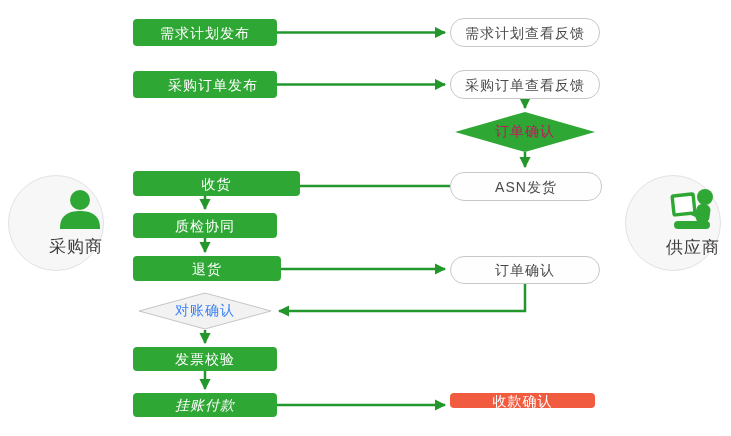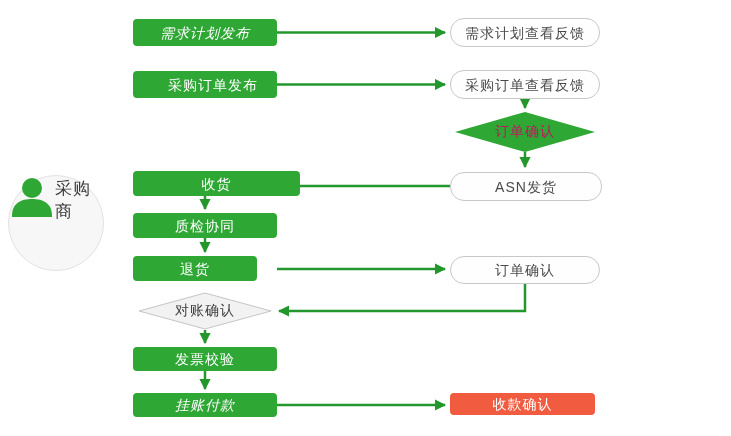--- a/index.html
+++ b/index.html
@@ -7,23 +7,23 @@
   .node{position:absolute;display:flex;align-items:center;justify-content:center;
         font-size:14px;box-sizing:border-box;line-height:1;letter-spacing:1px;}
   .green{background:#2fa735;color:#fff;border-radius:4px;}
   .white{background:#fefefe;border:1px solid #c8c8c8;color:#4a4a4a;border-radius:14px;}
   .red{background:#f15b40;color:#fff;border-radius:4px;}
   .diamond{position:absolute;}
   .diamond svg{display:block;}
   .diamond .lbl{position:absolute;inset:0;display:flex;align-items:center;justify-content:center;
                 font-size:14px;letter-spacing:1px;}
   .diamond.green-d .lbl{color:#be185d;}
-  .diamond.gray-d .lbl{color:#404040;}
+  .diamond.gray-d .lbl{color:#3b82f6;}
   .actor{position:absolute;width:96px;height:96px;border-radius:50%;background:#f7f7f7;
-         border:1px solid #e2e2e2;display:flex;align-items:flex-start;
+         border:1px solid #e2e2e2;display:flex;flex-direction:column;align-items:flex-end;
          justify-content:center;box-sizing:border-box;}
   .actor .lbl{font-size:17px;color:#3c3c3c;margin-top:1px;letter-spacing:1px;}
   .connectors{position:absolute;left:0;top:0;z-index:0;}
   .node,.diamond,.actor{z-index:1;}
 </style>
 </head>
 <body>
 
 <div class="stage">
 
@@ -52,26 +52,40 @@
   <div class="actor" style="left:8px;top:175px;">
     <span>
       <svg width="46" height="42" viewBox="0 0 46 42">
         <circle cx="23" cy="12" r="10" fill="#2fa735"></circle>
         <path d="M3 40 C3 27 12 23 23 23 C34 23 43 27 43 40 L43 41 L3 41 Z" fill="#2fa735"></path>
       </svg>
     </span>
     <span class="lbl">采购商</span>
   </div>
 
+  <div class="actor" style="left:625px;top:175px;">
+    <span>
+      <svg width="54" height="44" viewBox="0 0 54 44">
+        <g fill="#2fa735">
+          <circle cx="39" cy="10" r="8"></circle>
+          <rect x="30" y="17" width="14" height="19" rx="6" transform="rotate(8 37 26)"></rect>
+          <rect x="21" y="22" width="15" height="7" rx="3.5" transform="rotate(24 28 25)"></rect>
+          <rect x="8" y="34" width="36" height="8" rx="4"></rect>
+        </g>
+        <rect x="7" y="8" width="21" height="19" rx="1.5" fill="#ffffff" stroke="#2fa735" stroke-width="3.4" transform="rotate(-6 17 17)"></rect>
+      </svg>
+    </span>
+    <span class="lbl">供应商</span>
+  </div>
 
-  <div class="node green" style="left:133px;top:19px;width:144px;height:27px;font-style:italic;">需求计划发布</div>
+  <div class="node green" style="left:133px;top:19px;width:144px;height:27px;">需求计划发布</div>
   <div class="node green" style="left:133px;top:71px;width:144px;height:27px;padding-left:16px;">采购订单发布</div>
   <div class="node green" style="left:133px;top:171px;width:167px;height:25px;">收货</div>
   <div class="node green" style="left:133px;top:213px;width:144px;height:25px;">质检协同</div>
-  <div class="node green" style="left:133px;top:256px;width:124px;height:25px;">退货</div>
+  <div class="node green" style="left:133px;top:256px;width:148px;height:25px;">退货</div>
 
   <div class="diamond gray-d" style="left:137px;top:292px;width:136px;height:38px;">
     <svg width="136" height="38">
       <polygon points="68,1 134,19 68,37 2,19" fill="#f2f2f2" stroke="#c5c5c5" stroke-width="1"></polygon>
     </svg>
     <span class="lbl">对账确认</span>
   </div>
 
   <div class="node green" style="left:133px;top:347px;width:144px;height:24px;">发票校验</div>
   <div class="node green" style="left:133px;top:393px;width:144px;height:24px;font-style:italic;">挂账付款</div>
@@ -81,15 +95,15 @@
 
   <div class="diamond green-d" style="left:455px;top:112px;width:140px;height:40px;">
     <svg width="140" height="40">
       <polygon points="70,0 140,20 70,40 0,20" fill="#2fa735"></polygon>
     </svg>
     <span class="lbl">订单确认</span>
   </div>
 
   <div class="node white" style="left:450px;top:172px;width:152px;height:29px;">ASN发货</div>
   <div class="node white" style="left:450px;top:256px;width:150px;height:28px;">订单确认</div>
-  <div class="node red" style="left:450px;top:393px;width:145px;height:22px;">收款确认</div>
+  <div class="node red" style="left:450px;top:393px;width:145px;height:15px;">收款确认</div>
 
 </div>
 
 </body></html>

